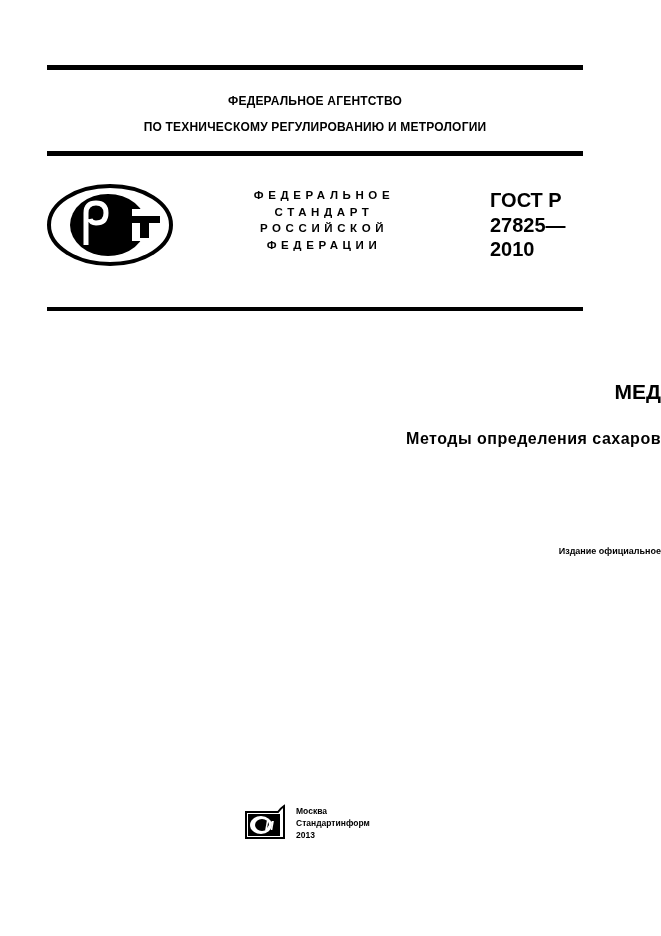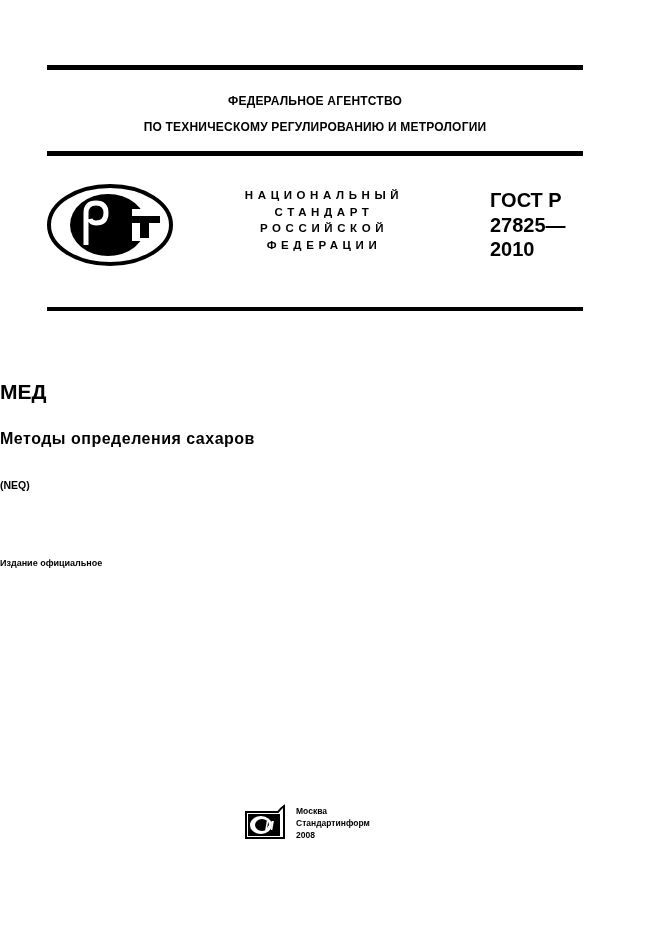--- a/index.html
+++ b/index.html
@@ -20,26 +20,26 @@
     .logo { position: absolute; left: 46px; top: 183px; width: 128px; height: 84px; }
     .nat {
       position: absolute; left: 236px; top: 187px; width: 176px; text-align: center;
       font-weight: bold; font-size: 11.5px; letter-spacing: 4.6px; line-height: 16.5px;
     }
     .gost {
       position: absolute; left: 490px; top: 188px;
       font-weight: bold; font-size: 20px; line-height: 24.5px;
     }
     .title {
-      position: absolute; left: 0; width: 661px; text-align: left; font-weight: bold;
+      position: absolute; left: 0; width: 661px; text-align: right; font-weight: bold;
     }
     .t-med { top: 380px; font-size: 21px; }
     .t-sub { top: 430px; font-size: 16px; letter-spacing: 0.5px; }
     .t-din { top: 478px; font-size: 10.5px; line-height: 14px; }
-    .t-izd { top: 546px; font-size: 9px; margin-top: 12px; }
+    .t-izd { top: 546px; font-size: 9px; }
     .pub-logo { position: absolute; left: 244px; top: 804px; width: 42px; height: 36px; }
     .pub {
       position: absolute; left: 296px; top: 805px; width: 90px; text-align: left;
       font-weight: bold; font-size: 8.5px; line-height: 12px;
     }
   </style>
 </head>
 <body>
 
 <div class="rule r1"></div>
@@ -52,47 +52,46 @@
     <ellipse cx="64" cy="42" rx="61" ry="39" fill="#fff" stroke="#000" stroke-width="4"></ellipse>
     <ellipse cx="62" cy="42" rx="38" ry="31" fill="#000"></ellipse>
     <rect x="86" y="26" width="20" height="32" fill="#fff"></rect>
     <rect x="84" y="33" width="30" height="7" fill="#000"></rect>
     <rect x="94" y="33" width="9" height="22" fill="#000"></rect>
     <path d="M40 62 L40 30 Q40 20 50 20 Q60 20 60 30 Q60 40 50 40 Q45 40 44 36" fill="none" stroke="#fff" stroke-width="5"></path>
   </svg>
 </div>
 
 <div class="nat">
-  <div>НАЦИОНАЛЬНЫЙ</div>
+  <div>ФЕДЕРАЛЬНОЕ</div>
   <div>СТАНДАРТ</div>
   <div>РОССИЙСКОЙ</div>
   <div>ФЕДЕРАЦИИ</div>
 </div>
 
 <div class="gost">
   <div>ГОСТ Р</div>
   <div>27825—</div>
   <div>2010</div>
 </div>
 
 <div class="rule r3"></div>
 
 <div class="title t-med">МЕД</div>
 <div class="title t-sub">Методы определения сахаров</div>
 <div class="title t-din">
-  <div>(NEQ)</div>
 </div>
 <div class="title t-izd">Издание официальное</div>
 
 <div class="pub-logo">
   <svg width="42" height="36" viewBox="0 0 42 36">
     <path d="M2 8 L34 8 Q37 4 40 2 L40 34 L2 34 Z" fill="#fff" stroke="#000" stroke-width="2"></path>
     <rect x="4" y="10" width="32" height="22" fill="#000"></rect>
     <ellipse cx="17" cy="21" rx="11" ry="9" fill="#fff"></ellipse>
     <ellipse cx="18" cy="21" rx="7" ry="6" fill="#000"></ellipse>
     <text x="21" y="26" font-family="Liberation Sans, sans-serif" font-weight="bold" font-size="12" fill="#fff" font-style="italic">И</text>
   </svg>
 </div>
 <div class="pub">
   <div>Москва</div>
   <div>Стандартинформ</div>
-  <div>2008</div>
+  <div>2013</div>
 </div>
 
 </body></html>

